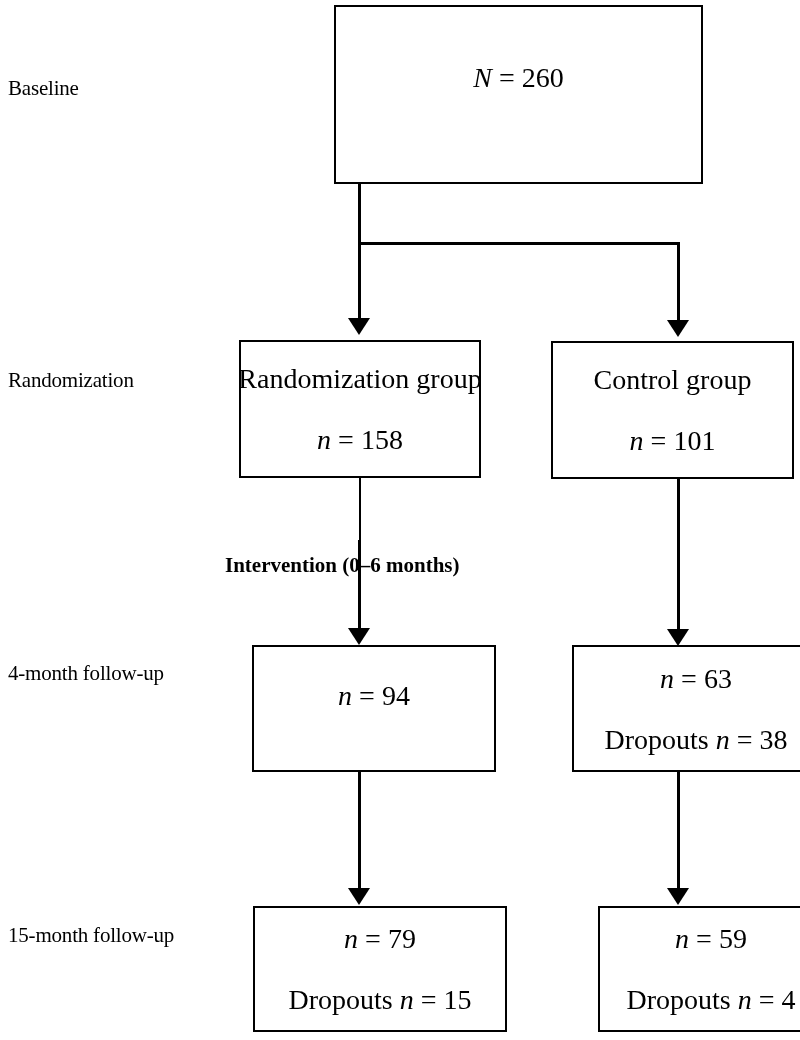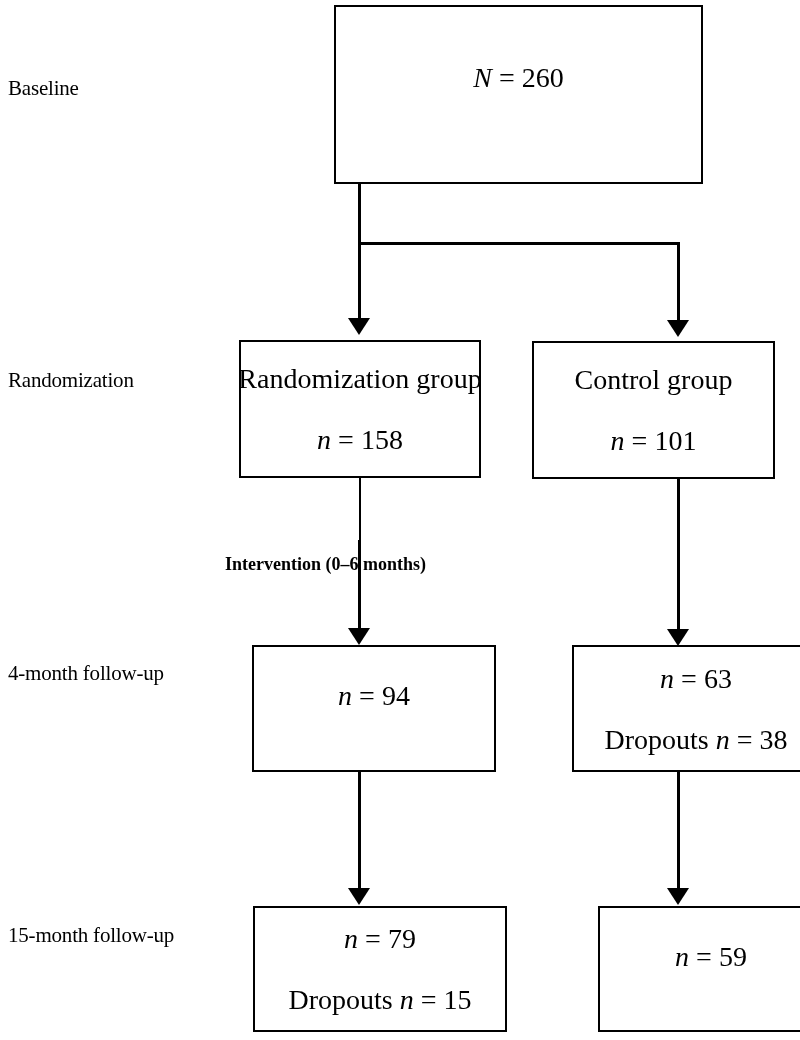--- a/index.html
+++ b/index.html
@@ -64,21 +64,21 @@
     height: 0;
     border-left: 11px solid transparent;
     border-right: 11px solid transparent;
     border-top: 17px solid #000000;
   }
 
   
   .arrow-label {
     position: absolute;
     font-weight: bold;
-    font-size: 18px;
+    font-size: 21px;
     white-space: nowrap;
     line-height: 1;
   }
 </style>
 </head>
 <body>
 
 <div id="flowchart">
 
   <div class="stage-label" style="left:8px; top:78px;">Baseline</div>
@@ -100,21 +100,21 @@
   <div class="arrow-head" style="left:348px; top:318px;"></div>
   <div class="vline" style="left:677px; top:242px; width:3px; height:80px;"></div>
   <div class="arrow-head" style="left:667px; top:320px;"></div>
 
   <div class="node-box" style="left:239px; top:340px; width:242px; height:138px;">
     <div class="node-line">Randomization group</div>
     <div class="gap-sm"></div>
     <div class="node-line"><i>n</i> = 158</div>
   </div>
 
-  <div class="node-box" style="left:532px; top:341px; width:243px; height:138px;">
+  <div class="node-box" style="left:551px; top:341px; width:243px; height:138px;">
     <div class="node-line">Control group</div>
     <div class="gap-sm"></div>
     <div class="node-line"><i>n</i> = 101</div>
   </div>
 
   <div class="vline" style="left:359px; top:478px; width:1.5px; height:62px;"></div>
 
   <div class="arrow-label" style="left:225px; top:555px;">Intervention (0–6 months)</div>
 
   <div class="vline" style="left:358px; top:540px; width:3px; height:90px;"></div>
@@ -142,15 +142,16 @@
 
   <div class="node-box" style="left:253px; top:906px; width:254px; height:126px;">
     <div class="node-line"><i>n</i> = 79</div>
     <div class="gap-sm"></div>
     <div class="node-line">Dropouts <i>n</i> = 15</div>
   </div>
 
   <div class="node-box" style="left:598px; top:906px; width:226px; height:126px;">
     <div class="node-line"><i>n</i> = 59</div>
     <div class="gap-sm"></div>
+    <div class="node-line">Dropouts <i>n</i> = 4</div>
   </div>
 
 </div>
 
 </body></html>

